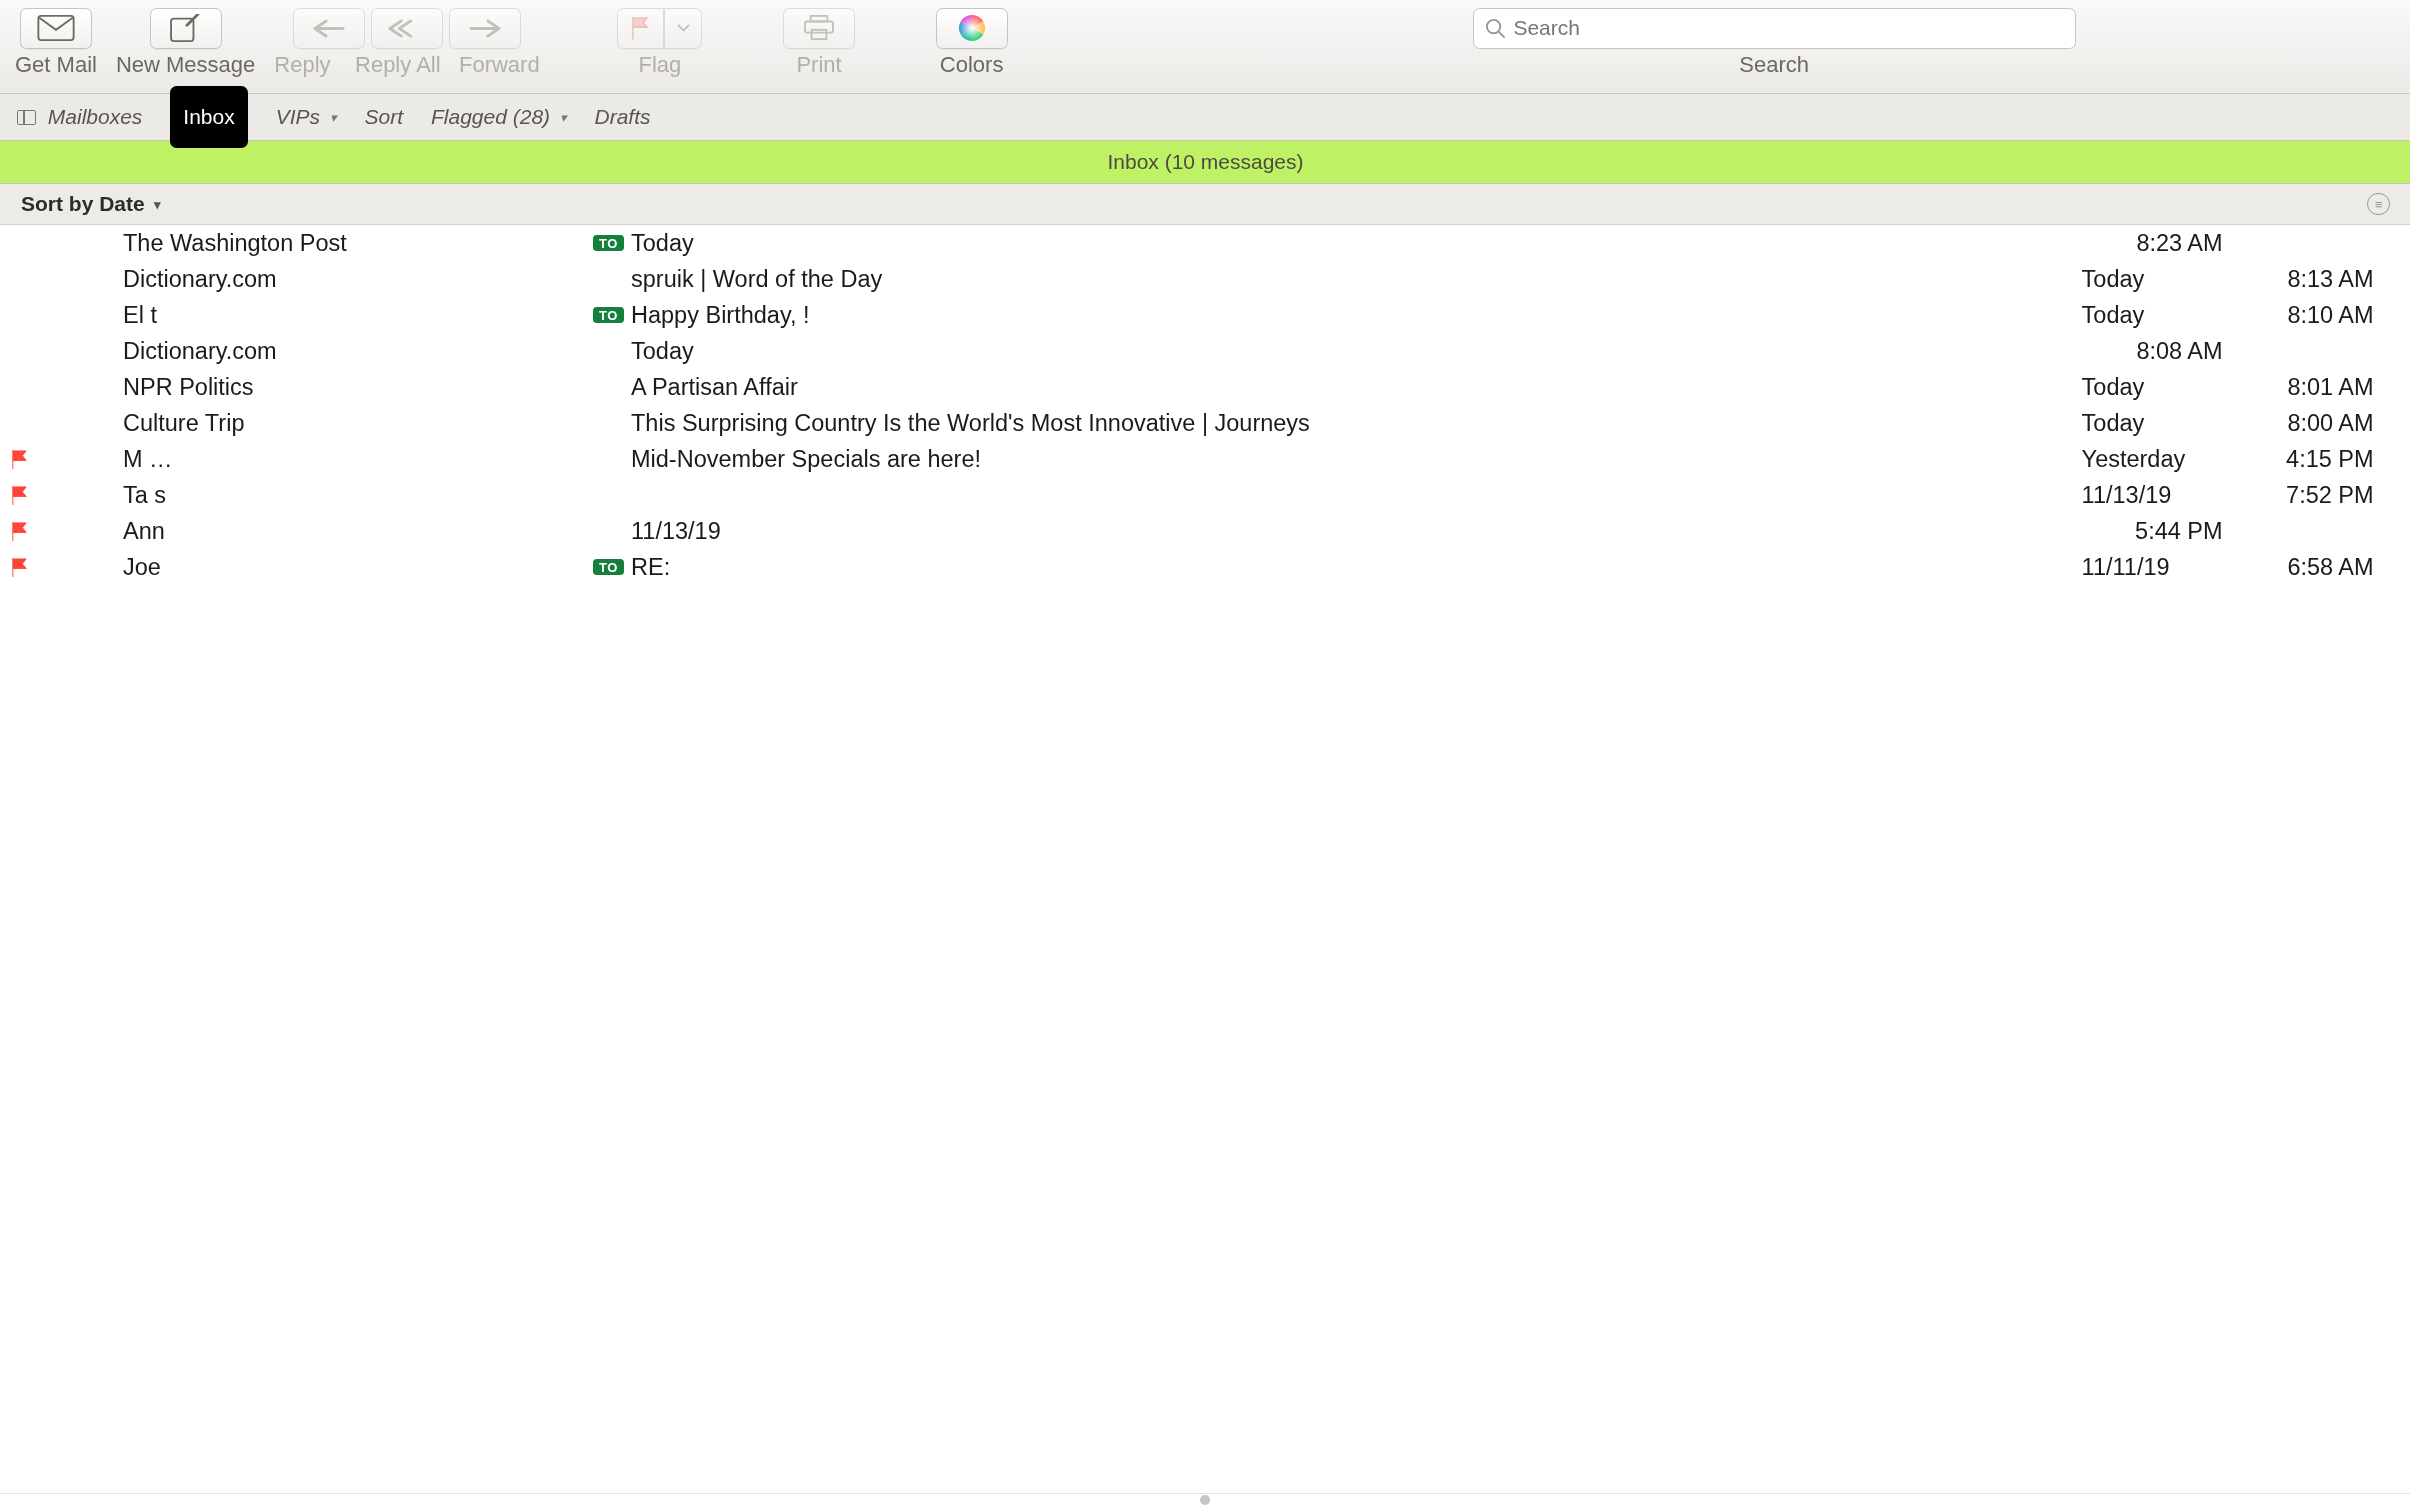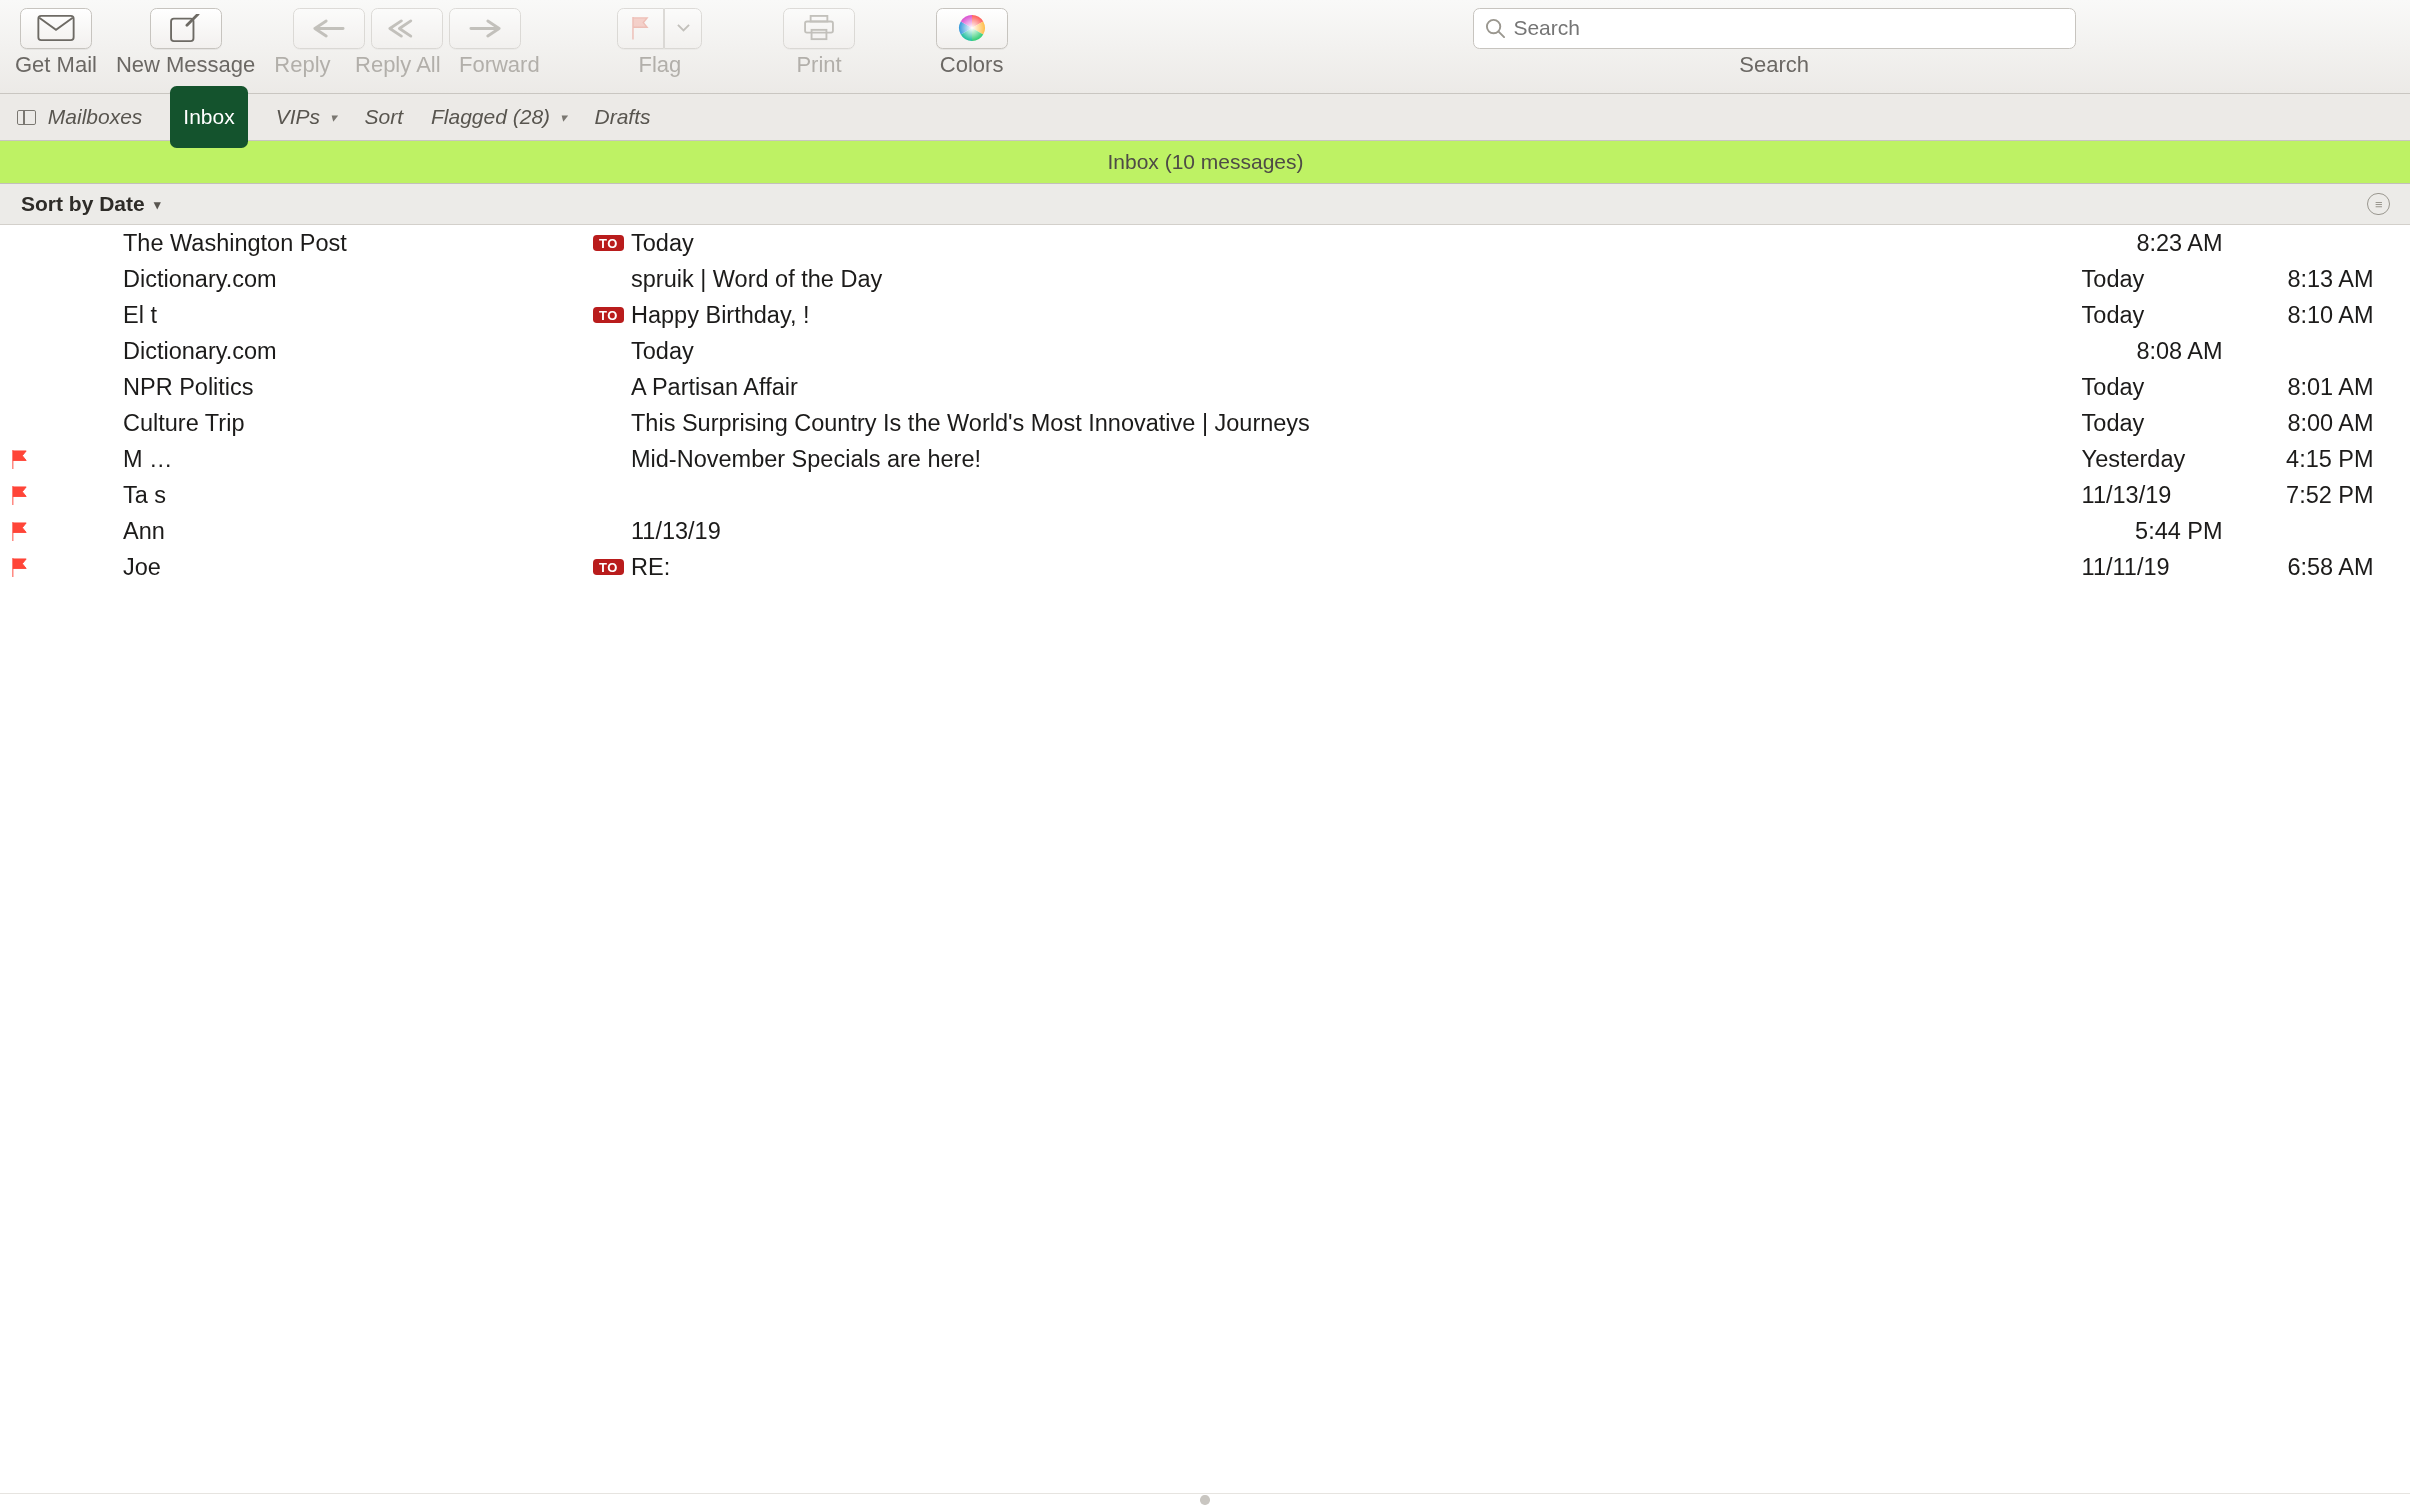--- a/index.html
+++ b/index.html
@@ -98,21 +98,21 @@
     font-size: 21px;
     color: #58554f;
   }
   .fav-item {
     display: flex;
     align-items: center;
     gap: 8px;
     font-style: italic;
   }
   .fav-pill {
-    background: #14532d;
+    background: #000000;
     color: #fff;
     border-radius: 6.6px;
     padding: 19px 13px;
     font-size: 21px;
   }
   .fav-caret {
     font-size: 13px;
     color: #7a7771;
     margin-left: 1.9px;
   }
@@ -175,21 +175,21 @@
     padding: 0 9.4px 0 0;
     font-size: 23.5px;
     color: #1c1b1a;
   }
   .flag-cell { display:flex; justify-content:center; }
   .flag-cell svg { display:block; }
   .empty-cell {}
   .sender-cell { white-space: nowrap; overflow: hidden; }
   .to-cell { display:flex; justify-content:flex-end; padding-right:7.5px; }
   .to-badge {
-    background: #b91c1c;
+    background: #15803d;
     color: #fff;
     font-size: 13px;
     font-weight: 700;
     border-radius: 3.8px;
     padding: 0.9px 5.6px;
     letter-spacing: 0.5px;
   }
   .subject-cell { white-space: nowrap; overflow: hidden; }
   .date-cell { text-align: left; padding-right: 19px; }
   .time-cell { text-align: right; padding-right: 28px; }

